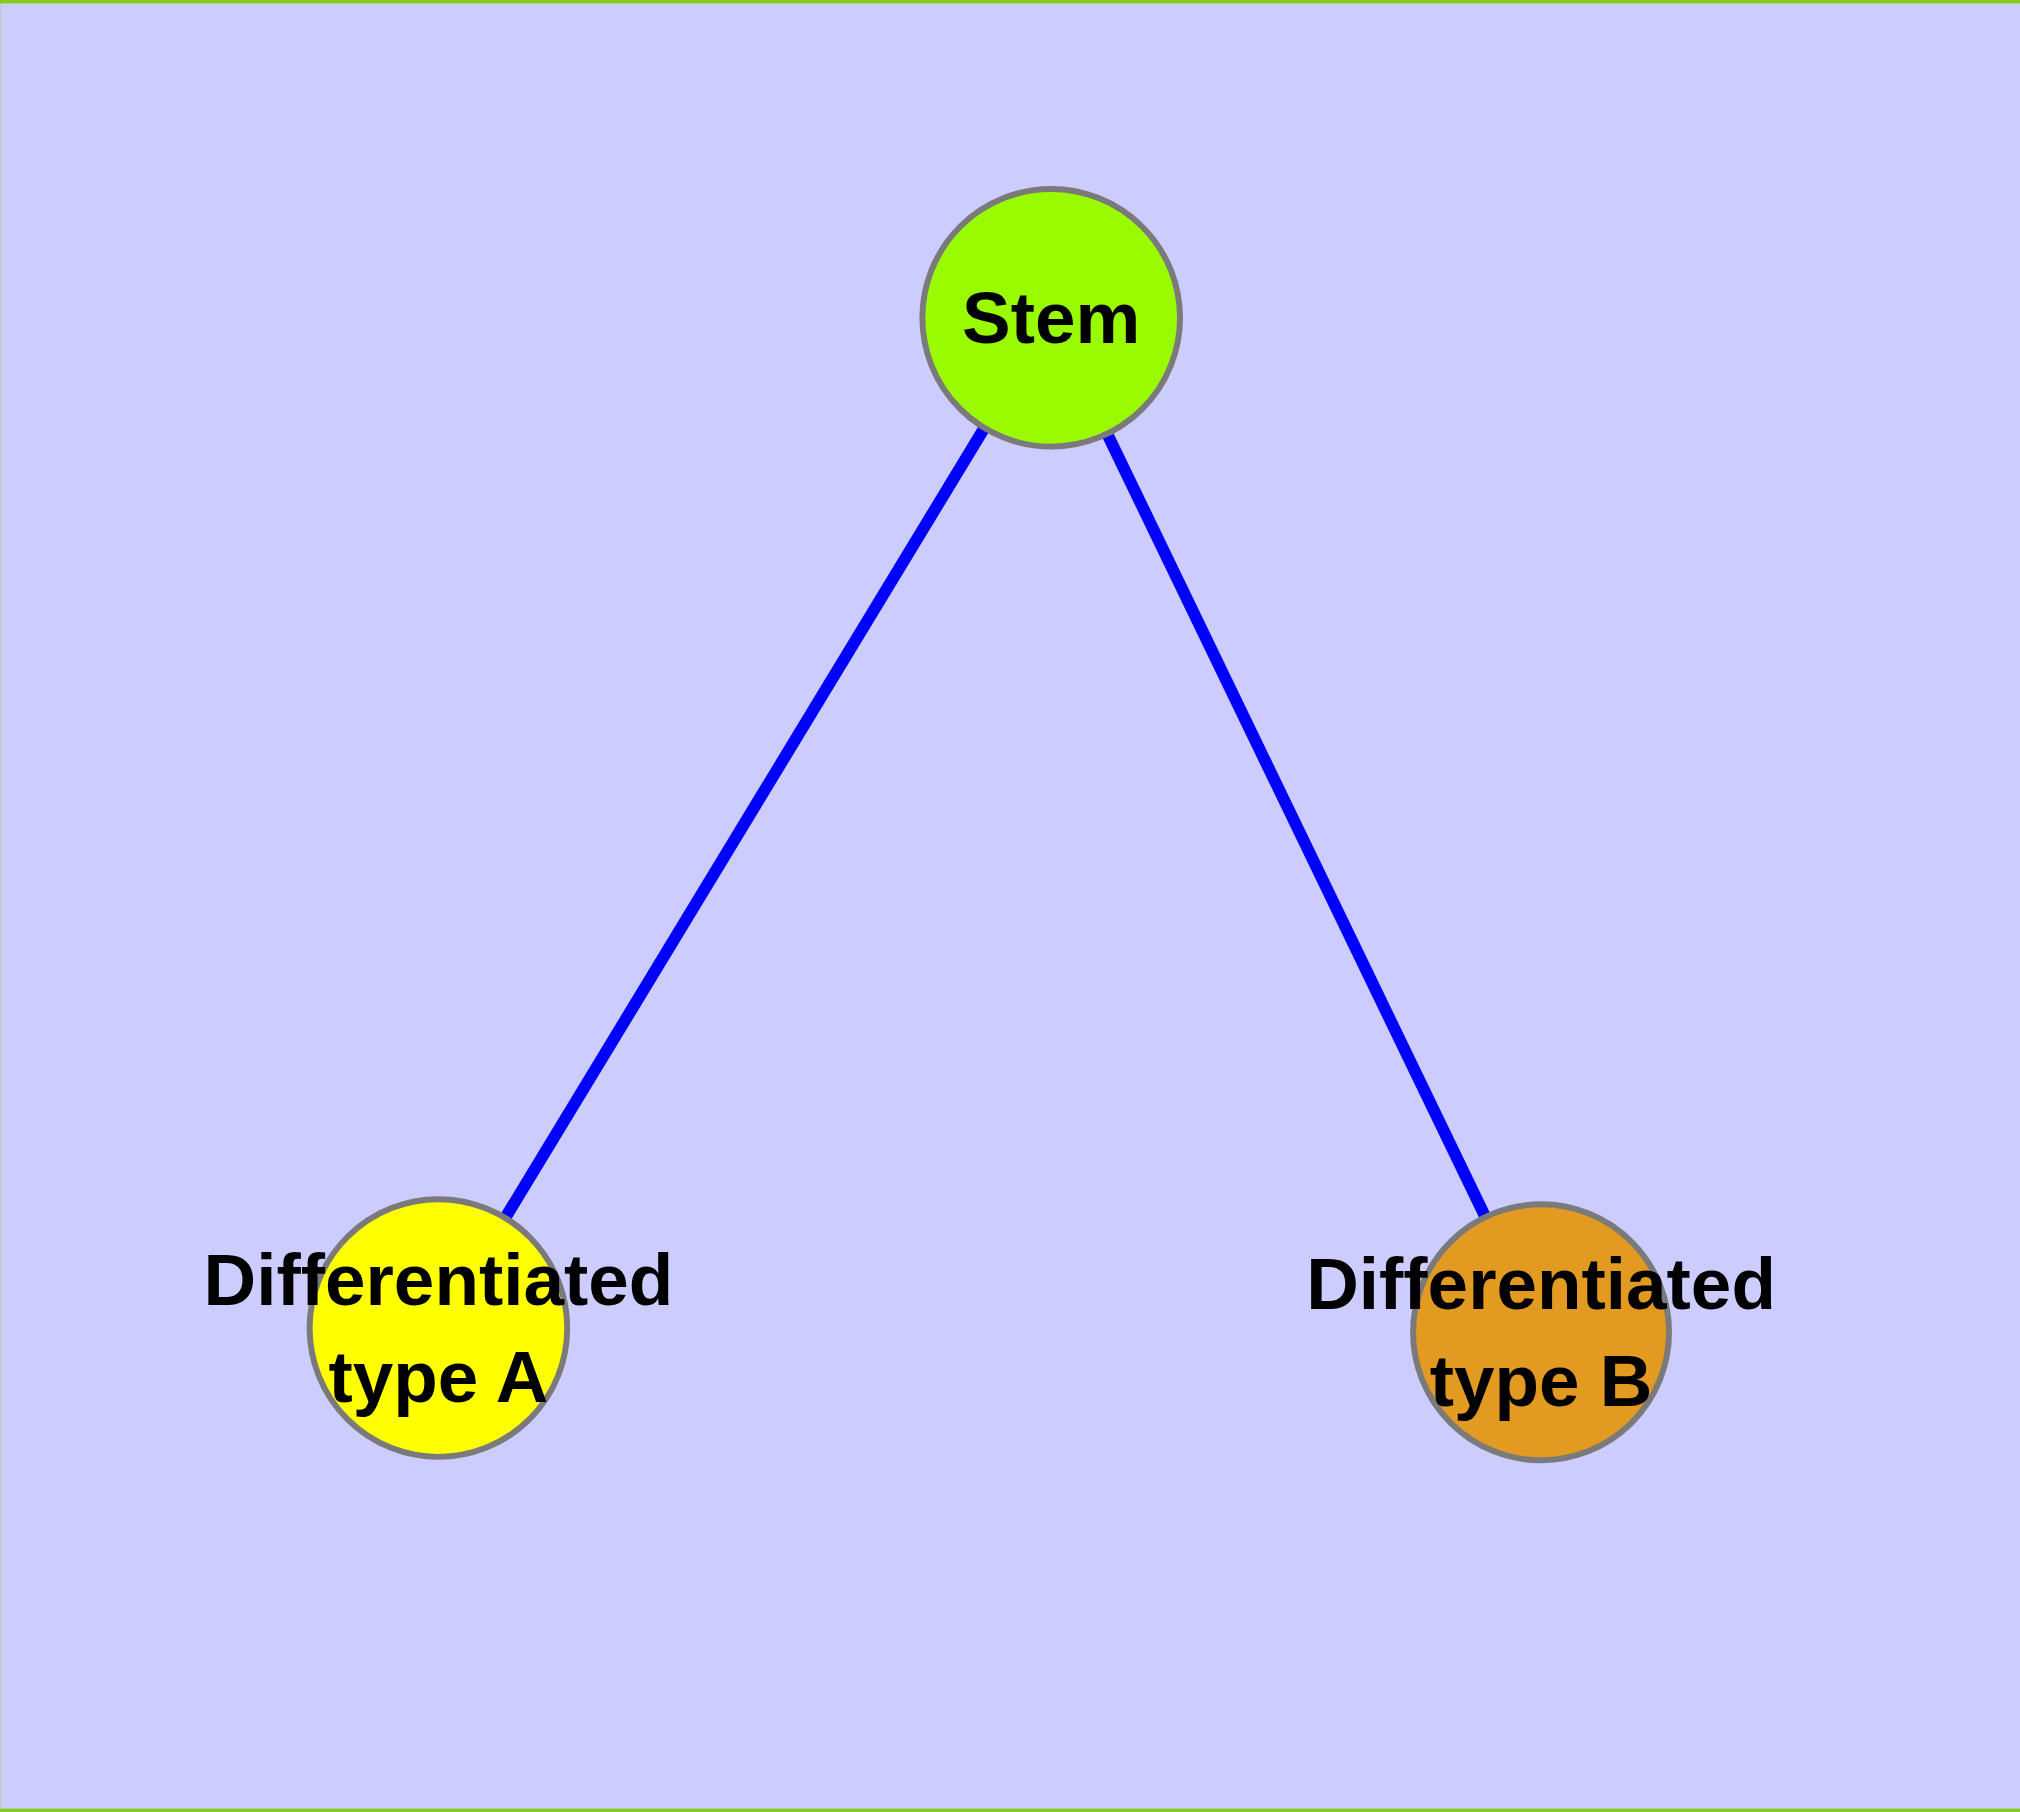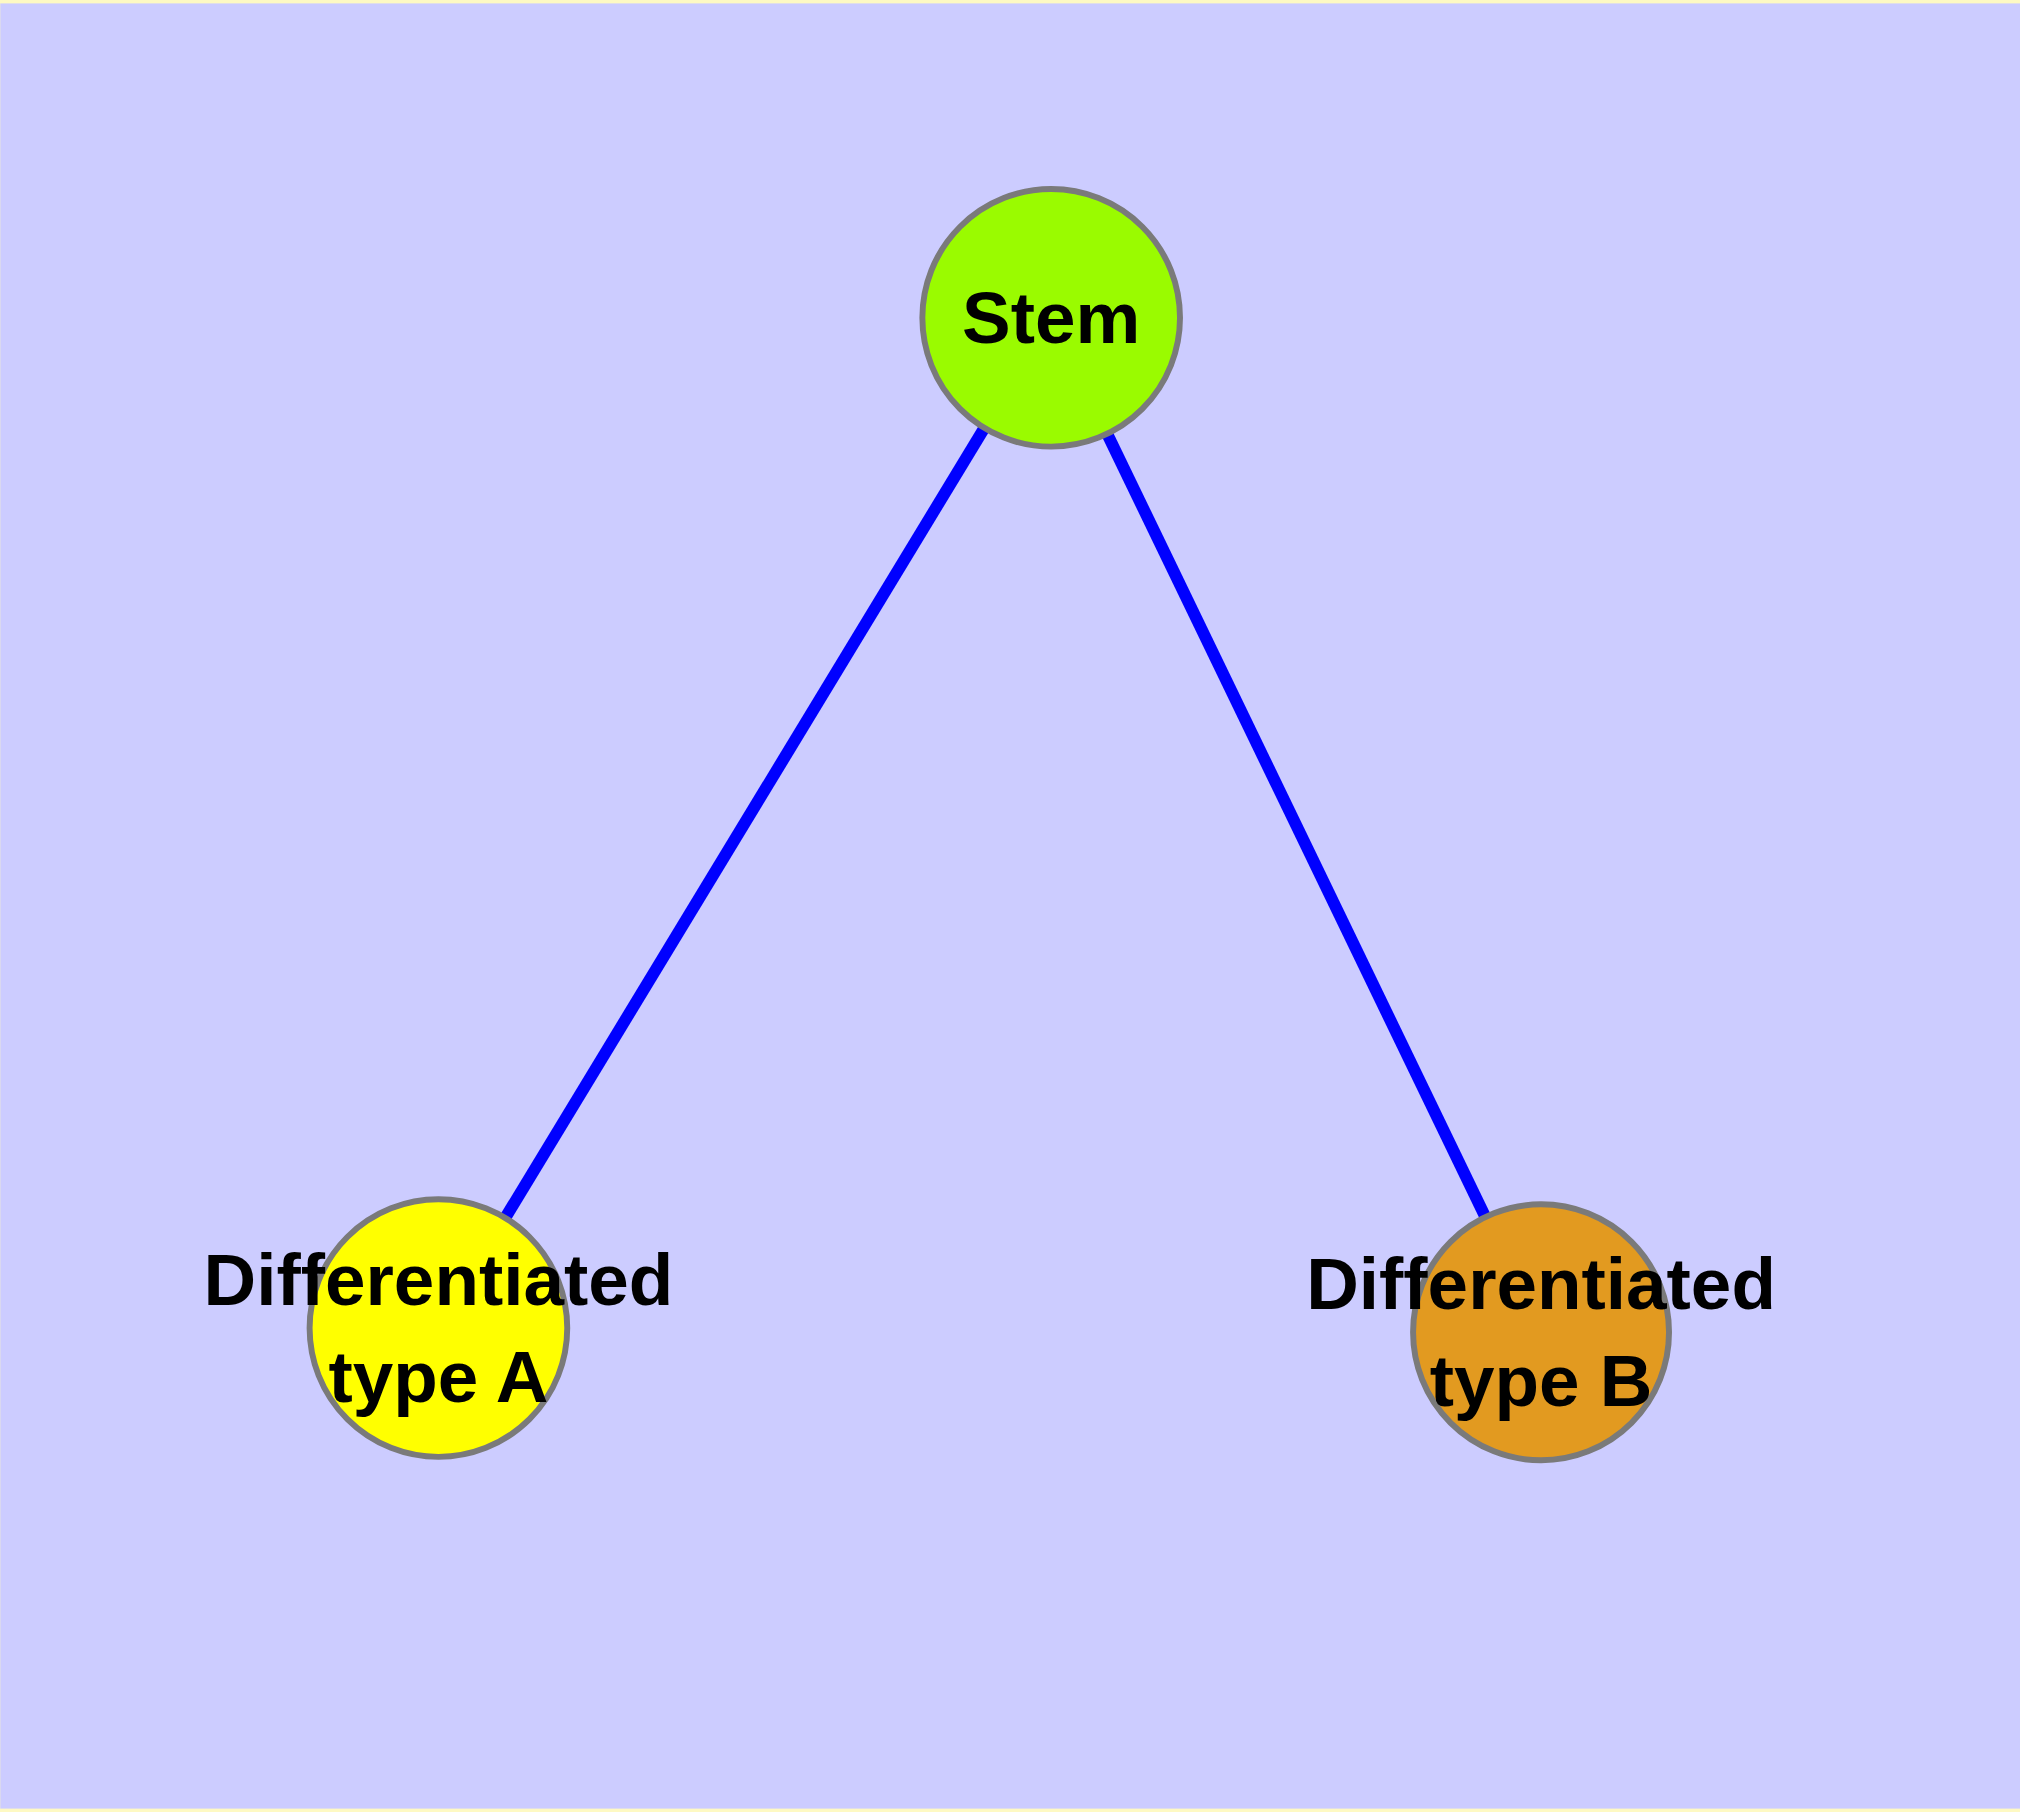--- a/index.html
+++ b/index.html
@@ -4,21 +4,21 @@
   <style>
     html, body {
       margin: 0;
       padding: 0;
       background: #ffffff;
     }
     .page {
       position: relative;
       width: 2021px;
       height: 1812px;
-      background: #fef9c3;
+      background: #84cc16;
       overflow: hidden;
       font-family: "Liberation Sans", sans-serif;
     }
     svg#graph {
       position: absolute;
       top: 0;
       left: 0;
       display: block;
     }
     .node-label {

